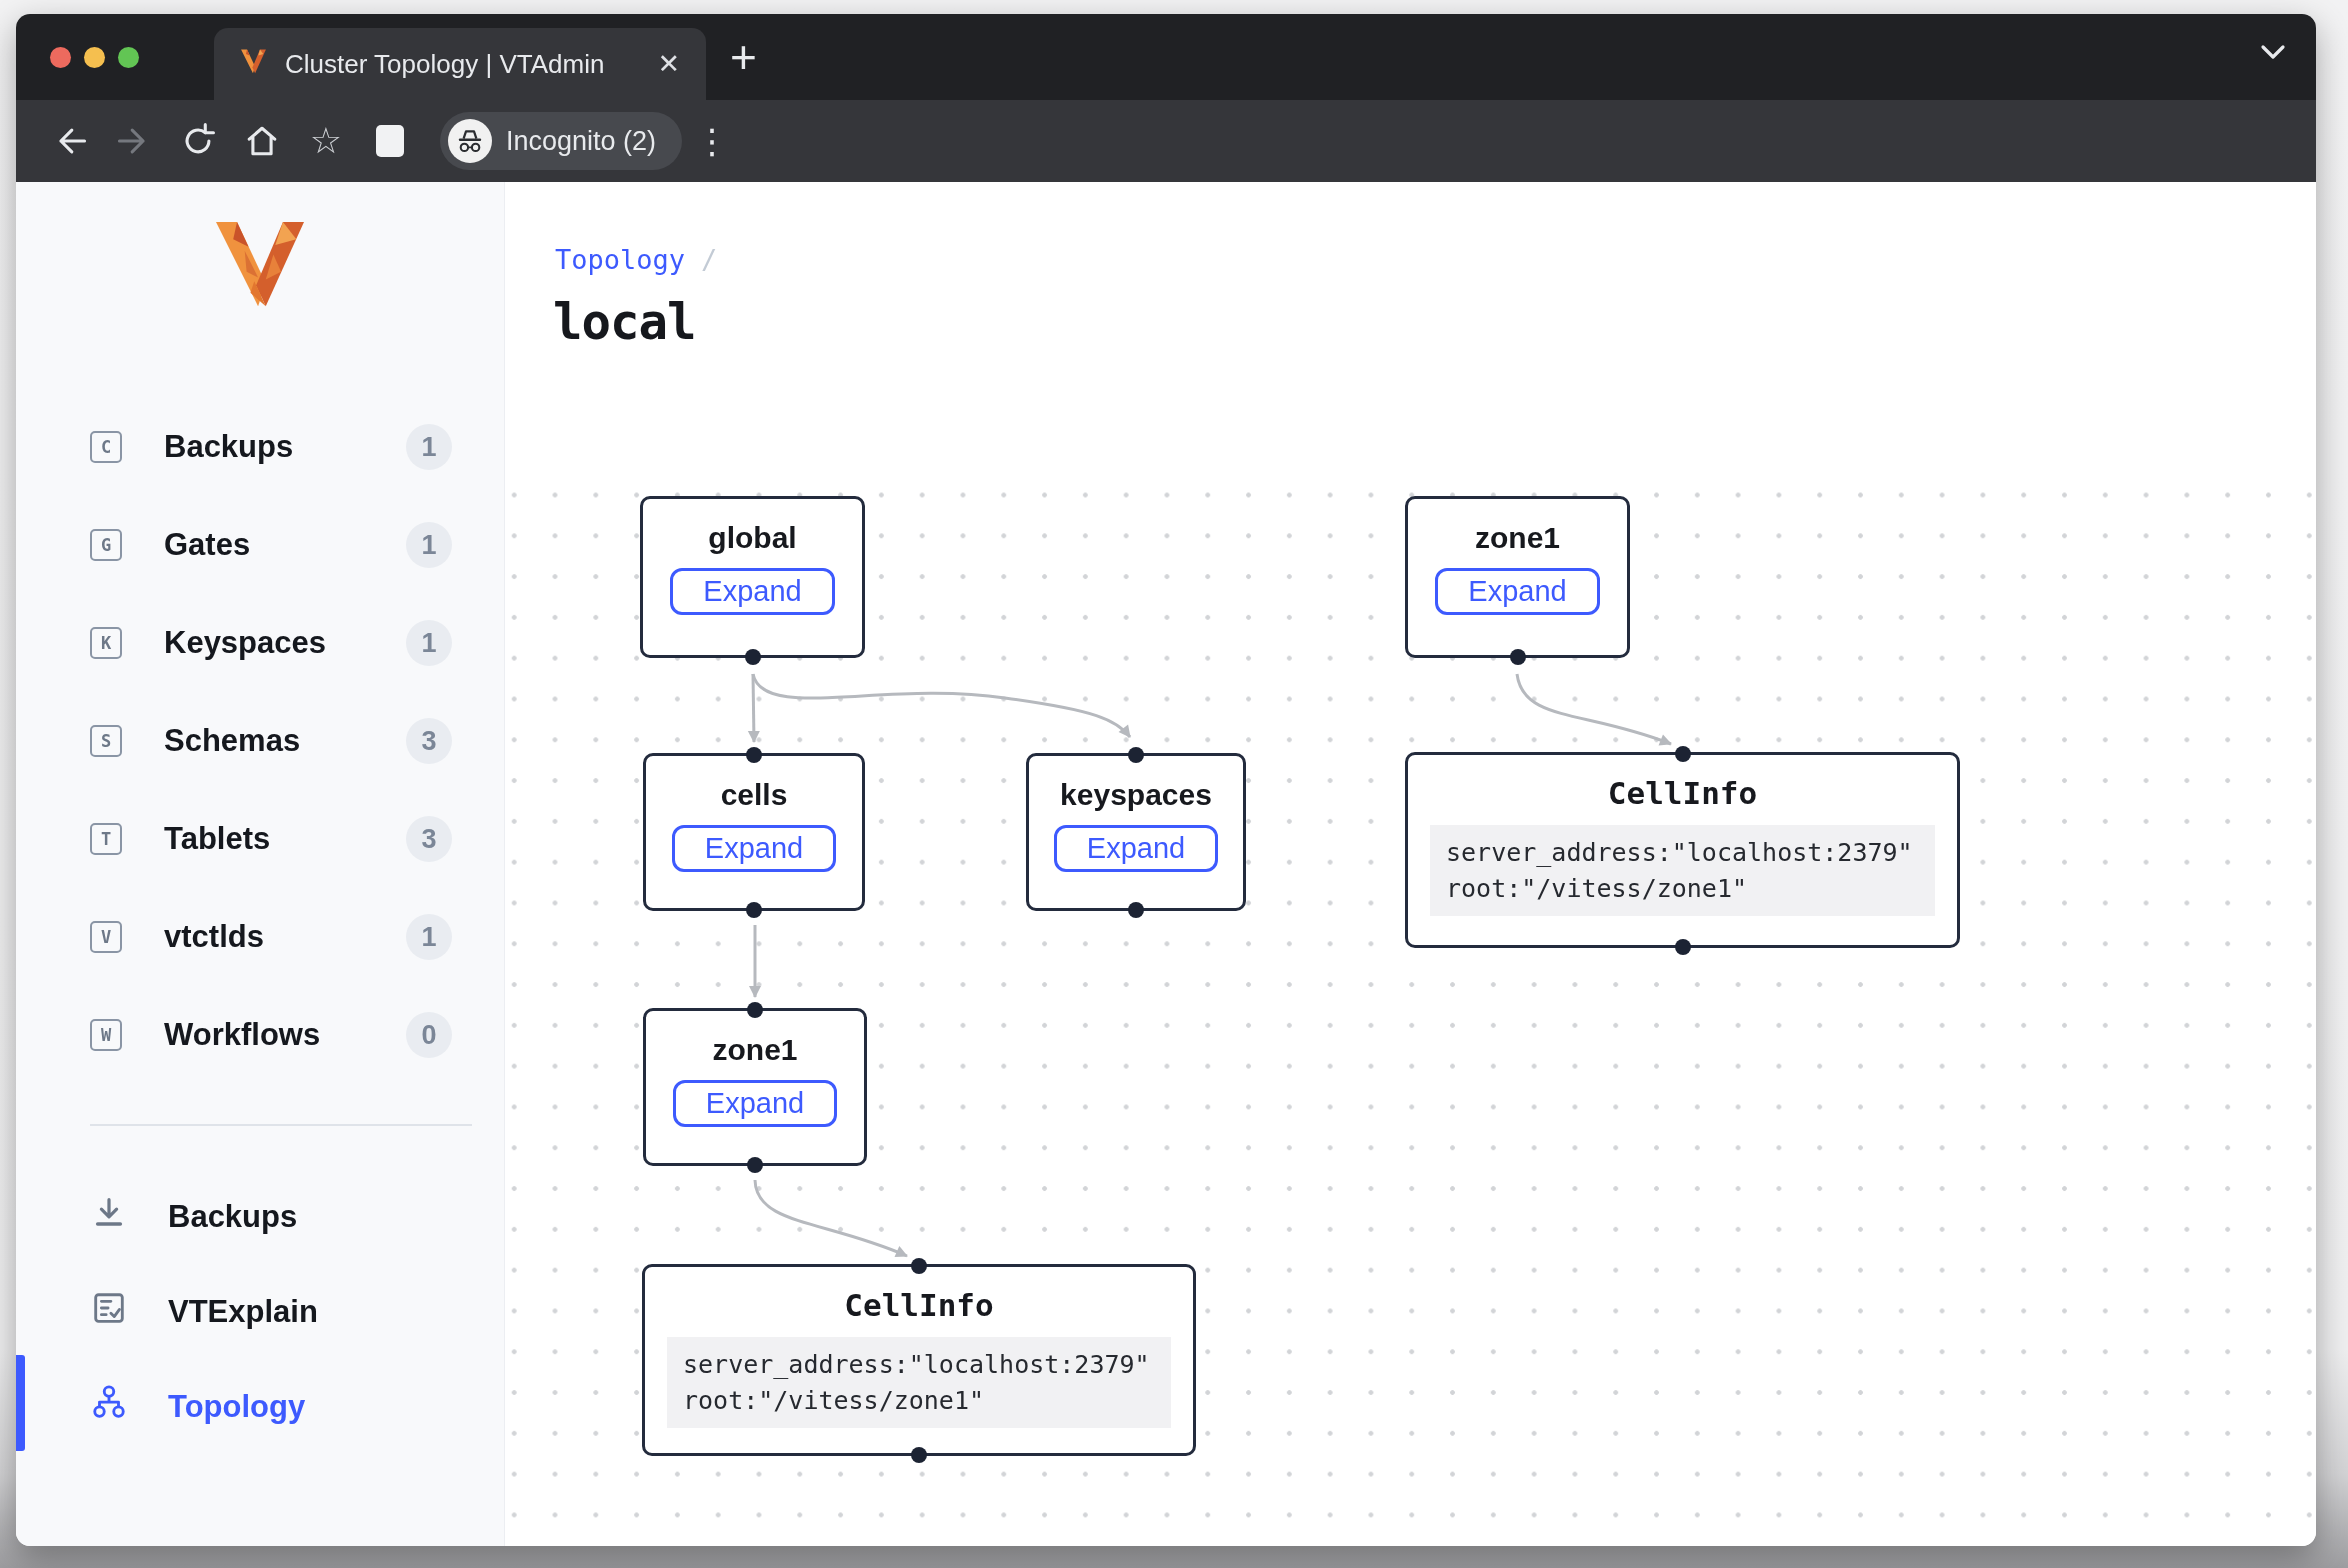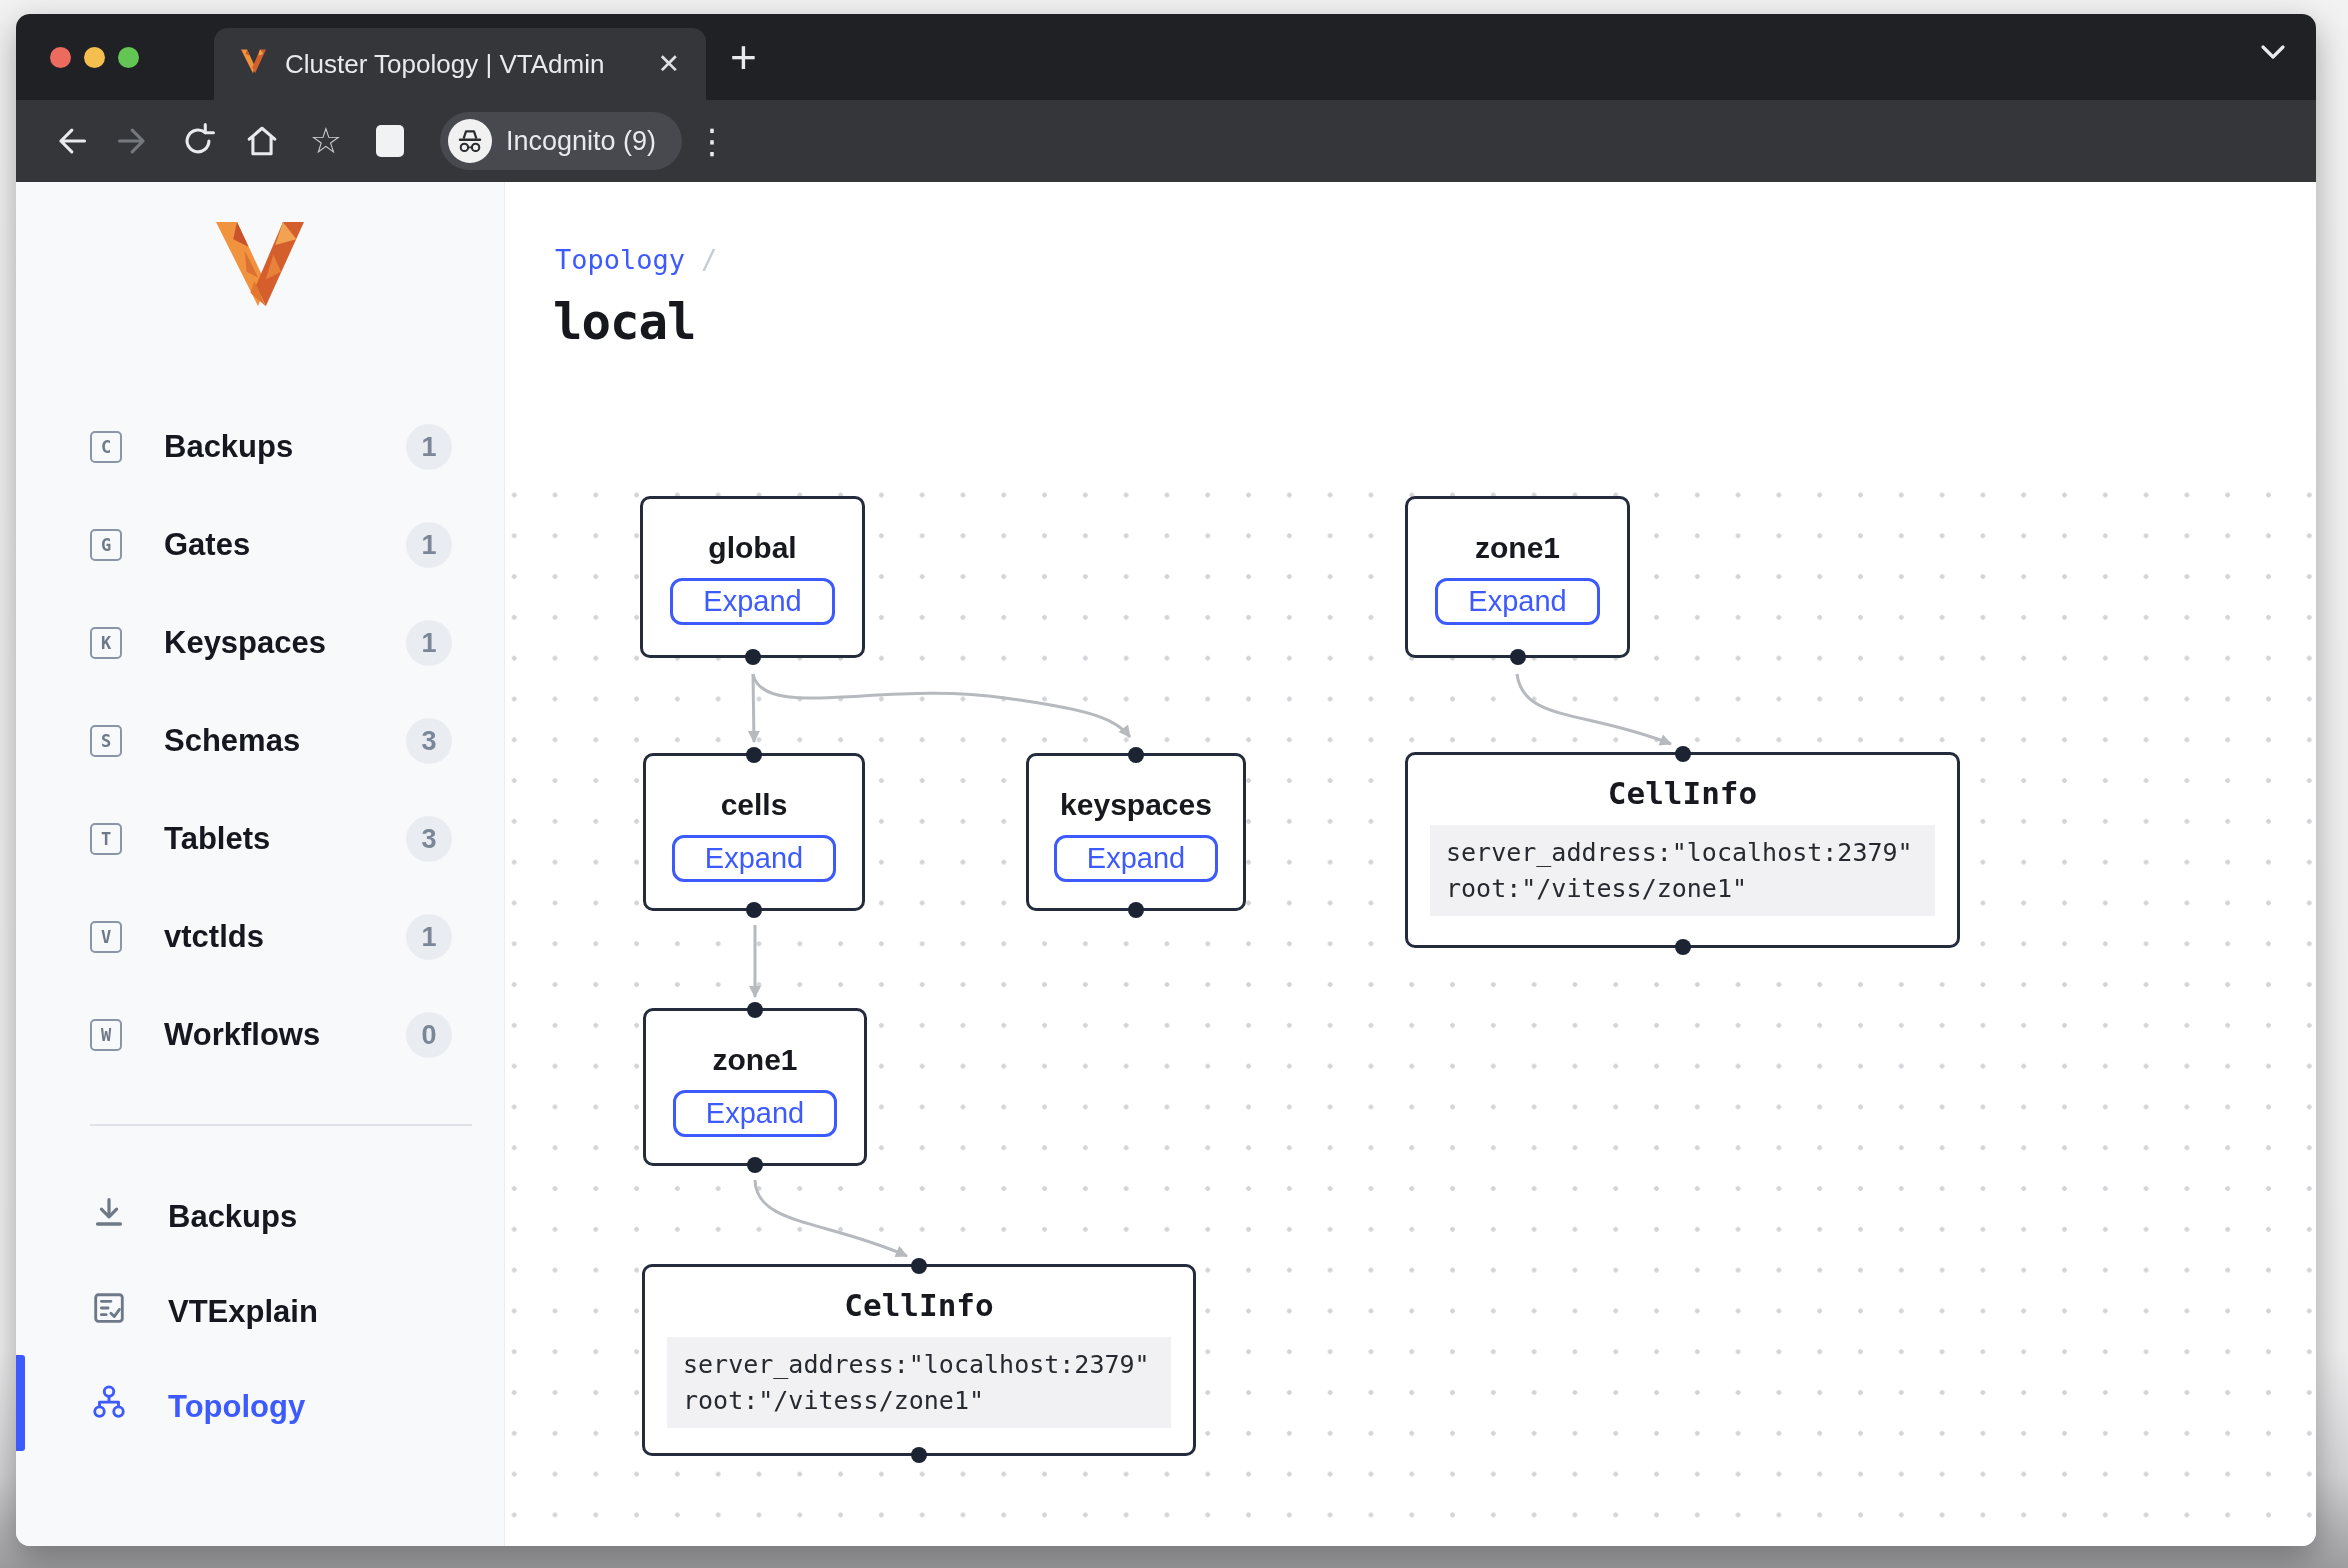--- a/index.html
+++ b/index.html
@@ -80,21 +80,21 @@
   .breadcrumb .sep { color:#c3cbd5; margin-left:16px; }
   .page-title { position:absolute; left:48px; top:112px; font-size:49px; font-weight:700; color:#16181d; letter-spacing:-1px; }
   .dotgrid {
     position:absolute; left:0; top:280px; right:0; bottom:0; z-index:0;
     background-image:radial-gradient(circle,#d2d4d7 2.1px, transparent 2.5px);
     background-size:40.8px 40.8px; background-position:29.6px 12.6px;
   }
   .edges { position:absolute; left:0; top:0; z-index:1; }
 
   .node { position:absolute; background:#fff; border:3px solid #232b3d; border-radius:10px; z-index:2; text-align:center; }
-  .node-title { font-size:30px; font-weight:700; color:#17191e; margin-top:32px; }
+  .node-title { font-size:30px; font-weight:700; color:#17191e; margin-top:22px; }
   .expand-btn {
     display:inline-block; margin-top:13px; border:3px solid var(--accent); border-radius:12px;
     color:var(--accent); font-size:29px; font-weight:400; padding:4px 30px; background:#fff; cursor:pointer;
   }
   .info-title { font-size:31px; font-weight:700; color:#17191e; margin-top:20px; }
   .code {
     margin:14px 22px 0; background:#f1f1f3; padding:10px 16px; text-align:left;
     font-size:25px; color:#26292f; line-height:1.42; white-space:nowrap;
   }
   .port { position:absolute; left:50%; width:16px; height:16px; margin-left:-8px; background:#1c2333; border-radius:50%; }
@@ -170,21 +170,21 @@
     <div class="chip">
       <span class="chip-circle">
         <svg width="32" height="32" viewBox="0 0 40 40">
           <path d="M12 17 L15 8 H25 L28 17" fill="none" stroke="#2b2d31" stroke-width="2.8" stroke-linejoin="round"></path>
           <rect x="6" y="17" width="28" height="3" rx="1.5" fill="#2b2d31"></rect>
           <circle cx="13" cy="28" r="4.6" fill="none" stroke="#2b2d31" stroke-width="2.6"></circle>
           <circle cx="27" cy="28" r="4.6" fill="none" stroke="#2b2d31" stroke-width="2.6"></circle>
           <path d="M17.6 28 H22.4" stroke="#2b2d31" stroke-width="2.4"></path>
         </svg>
       </span>
-      <span class="chip-label">Incognito (9)</span>
+      <span class="chip-label">Incognito (2)</span>
     </div>
     <span class="kebab">⋮</span>
   </div>
 
   <div class="sidebar">
     <div class="logo">
       <svg width="96" height="88" viewBox="0 0 100 92">
         <polygon points="4,0 26,0 56,64 48,88" fill="#f0923e"></polygon>
         <polygon points="74,0 96,0 56,88 46,66" fill="#d45f2c"></polygon>
         <polygon points="26,0 38,26 22,18" fill="#c9532a"></polygon>

